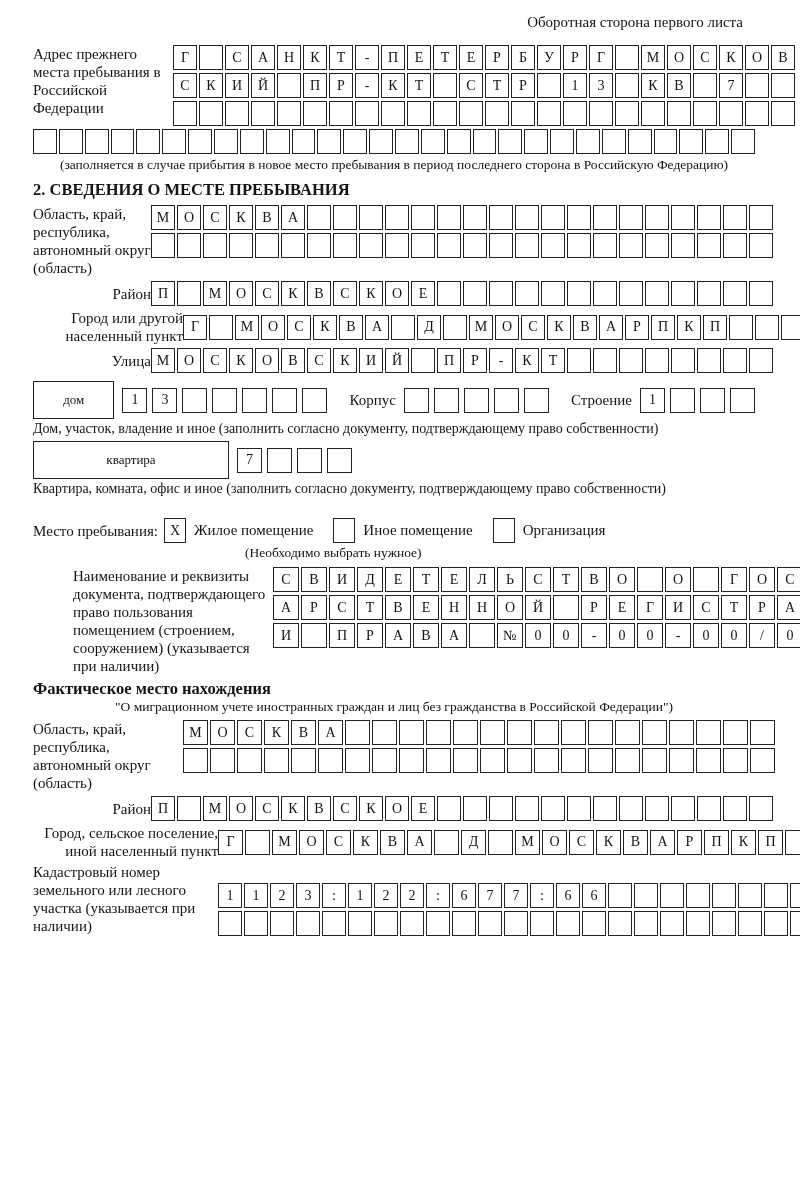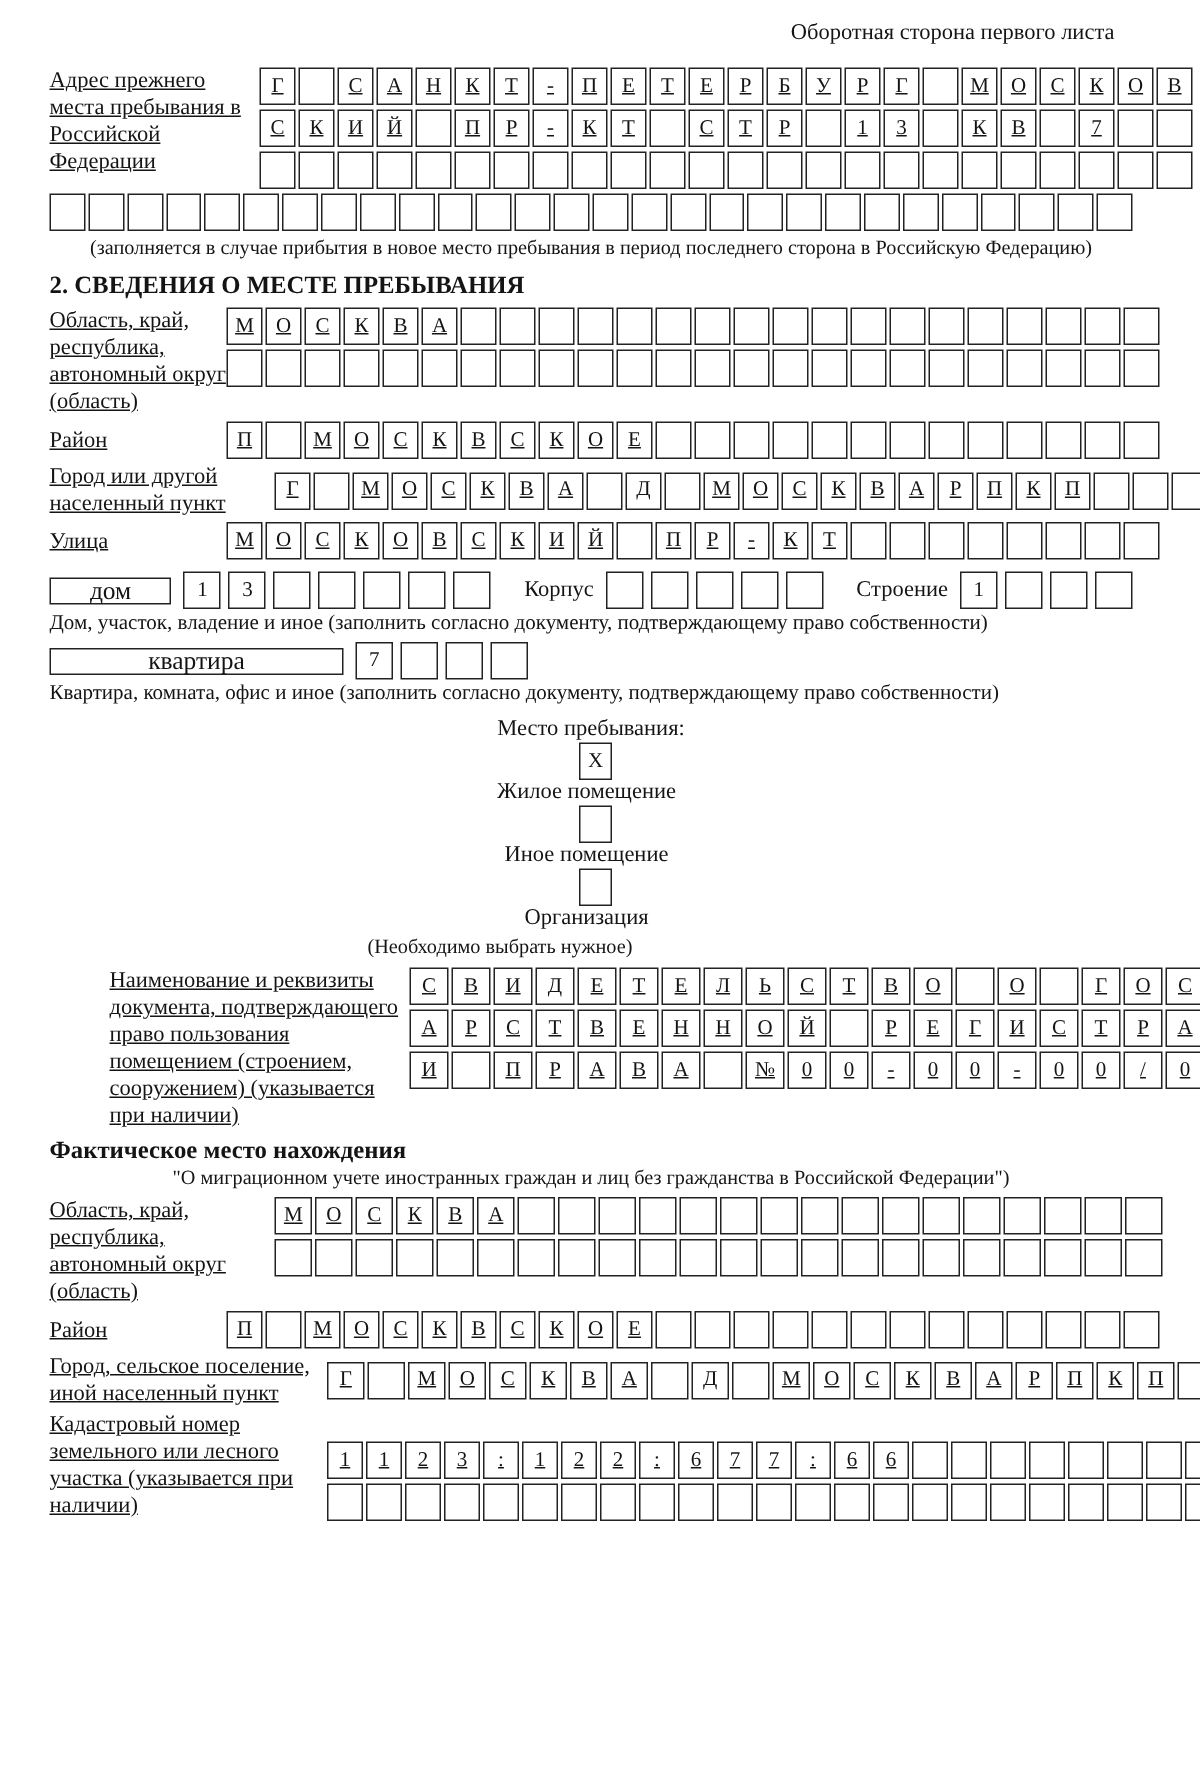--- a/index.html
+++ b/index.html
@@ -1,22 +1,22 @@
 <!DOCTYPE html>
 <html><head>
 <meta charset="utf-8">
 <style>
   html,body { margin:0; padding:0; background:#fff; }
   body { width:800px; height:1180px; font-family:"Liberation Serif", serif; color:#141414; }
   .page { position:relative; width:800px; height:1180px; overflow:hidden; box-sizing:border-box; padding:14px 45px 0 33px; }
 
   .hdr { text-align:right; font-size:15px; padding-right:12px; }
 
-  .frow { display:flex; align-items:flex-start;text-decoration:underline; }
-  .frow.center { align-items:center; }
+  .frow { display:flex; align-items:flex-start; }
+  .frow.center { align-items:center;text-align:right; }
   .lbl { font-size:15px; line-height:18px; flex:0 0 auto; }
   .w140 { width:140px; }
   .w120 { width:118px; }
   .w150 { width:150px; }
   .w185 { width:185px; }
   .w200 { width:200px;margin-left:40px; }
 
   .grid { margin-left:auto; display:flex; flex-direction:column; gap:3px; }
   .cells { display:flex; gap:2px; justify-content:flex-end; }
   .cell { width:24px; height:25px; border:1.8px solid #222; box-sizing:border-box;
@@ -26,27 +26,27 @@
   .cells.w25 .cell { width:25px; }
   .cells.g5 { gap:5px; justify-content:flex-start; }
   .cells.g5 .cell { width:25px; }
   .fullrow { margin-top:3px; }
 
   .cnote { text-align:center; font-size:13.5px; margin-top:3px; }
   .stitle { text-align:left; font-size:16.5px; font-weight:bold; margin-top:7px; }
   .caption { font-size:14px; margin-top:2px; }
 
   .inlinerow { display:flex; align-items:center; margin-top:8px; font-size:15px; }
-  .widebox { border:1.8px solid #222; height:18px; box-sizing:border-box;
-             display:flex; align-items:center; justify-content:center; font-size:17px; }
+  .widebox { border:1.8px solid #222; height:38px; box-sizing:border-box;
+             display:flex; align-items:center; justify-content:center; font-size:13px; }
   .w-dom { width:163px; margin-right:8px; }
   .w-kv  { width:196px; margin-right:8px;text-align:right; }
   .inlbl { margin:0 8px 0 22px; }
 
-  .stayrow { display:flex; align-items:center; font-size:15px; margin-top:6px;flex-direction:column; }
+  .stayrow { display:flex; align-items:center; font-size:15px; margin-top:21px; }
   .chk { width:22px; height:25px; border:1.8px solid #222; box-sizing:border-box;
          display:flex; align-items:center; justify-content:center; font-size:14px; }
   .stayrow .optlbl { margin:0 14px 0 8px; }
   .stayrow .chk { margin-left:6px; }
   .staynote { font-size:13.5px; margin:2px 0 0 212px; }
 
   .mt3 { margin-top:3px; } .mt4 { margin-top:4px; } .mt5 { margin-top:5px; }
   .mt6 { margin-top:6px; } .mt14 { margin-top:14px; }
 
   .grid-off { margin-top:20px; }

